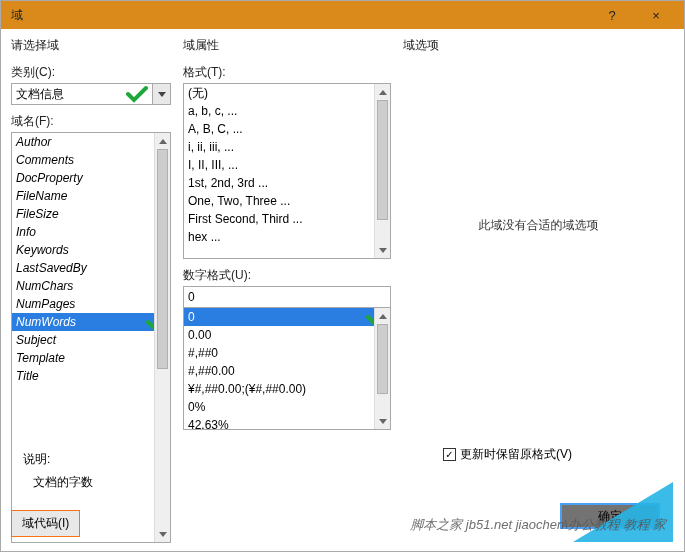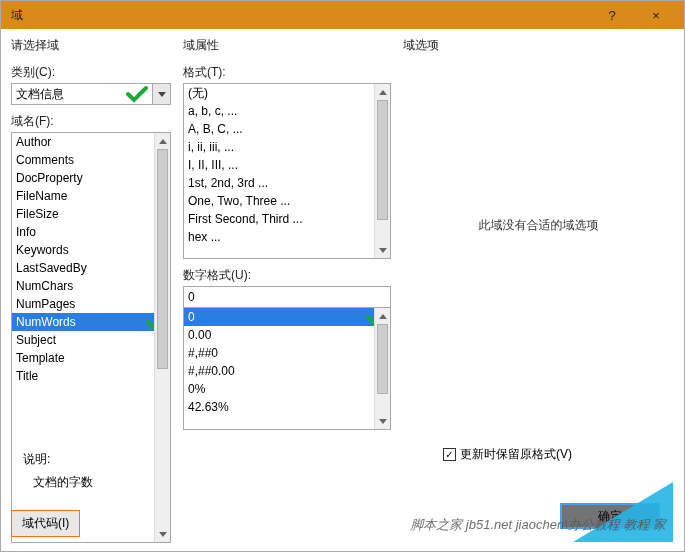--- a/index.html
+++ b/index.html
@@ -34,21 +34,21 @@
 .desc-text { font-size: 12px; margin: 6px 0 0 10px; }
 .btn-push { position: absolute; left: 10px; bottom: 14px; font-size: 12px; padding: 4px 10px; background: #e8e8e8; border: 1px solid #f97316; }
 .no-opts { position: absolute; top: 180px; left: 0; right: 0; text-align: center; font-size: 12px; color: #333; }
 .chk-row { position: absolute; bottom: 80px; left: 40px; display: flex; align-items: center; font-size: 12px; gap: 4px; }
 .chk { width: 13px; height: 13px; border: 1px solid #333; display: inline-flex; align-items: center; justify-content: center; font-size: 10px; line-height:10px; }
 .ok-btn { position: absolute; right: 14px; bottom: 14px; width: 100px; height: 26px; border: 2px solid #4aa0f5; background: #737373; font-size: 12px; }
 .watermark-tri { position: absolute; right: 1px; bottom: 1px; width: 0; height: 0; border-left: 100px solid transparent; border-bottom: 60px solid #25b4e6; opacity: 0.9; }
 .watermark-txt { position: absolute; right: 8px; bottom: 10px; font-size: 13px; color: #555; opacity: 0.85; pointer-events: none; text-align:right; line-height:16px;font-style:italic; }
 .check-mark { position: absolute; right: 2px; top: 50%; transform: translateY(-50%); }
 .check-mark svg, .check-inline svg { display:block; }
-.fieldlist { flex: 1; min-height: 260px; }
+.fieldlist { flex: 1; min-height: 260px; font-style: italic; }
 .fmtlist { height: 176px; }
 .numlist { height: 122px; }
 </style>
 </head>
 <body>
 
 <div class="window">
   <div class="titlebar">
     <div class="title">域</div>
     <div class="btn">?</div>
@@ -132,20 +132,21 @@
       <div class="textinput">0</div>
       <div class="listbox numlist" style="border-top:none;" id="numfmt-listbox">
         <div class="item sel">0<span class="check-mark">
               <svg width="22" height="16">
                 <path d="M2 8 L8 14 L20 2" stroke="#1ea83a" stroke-width="4" fill="none" stroke-linecap="round"></path>
               </svg>
             </span></div>
           <div class="item">0.00</div>
           <div class="item">#,##0</div>
           <div class="item">#,##0.00</div>
+          <div class="item">¥#,##0.00;(¥#,##0.00)</div>
           <div class="item">0%</div>
           <div class="item">42.63%</div>
           <div class="sb">
           <div class="arrow up">
               <div class="tri-up"></div>
             </div>
           <div class="thumb" style="top:16px; height:70px;"></div>
           <div class="arrow down">
               <div class="tri-down"></div>
             </div>

